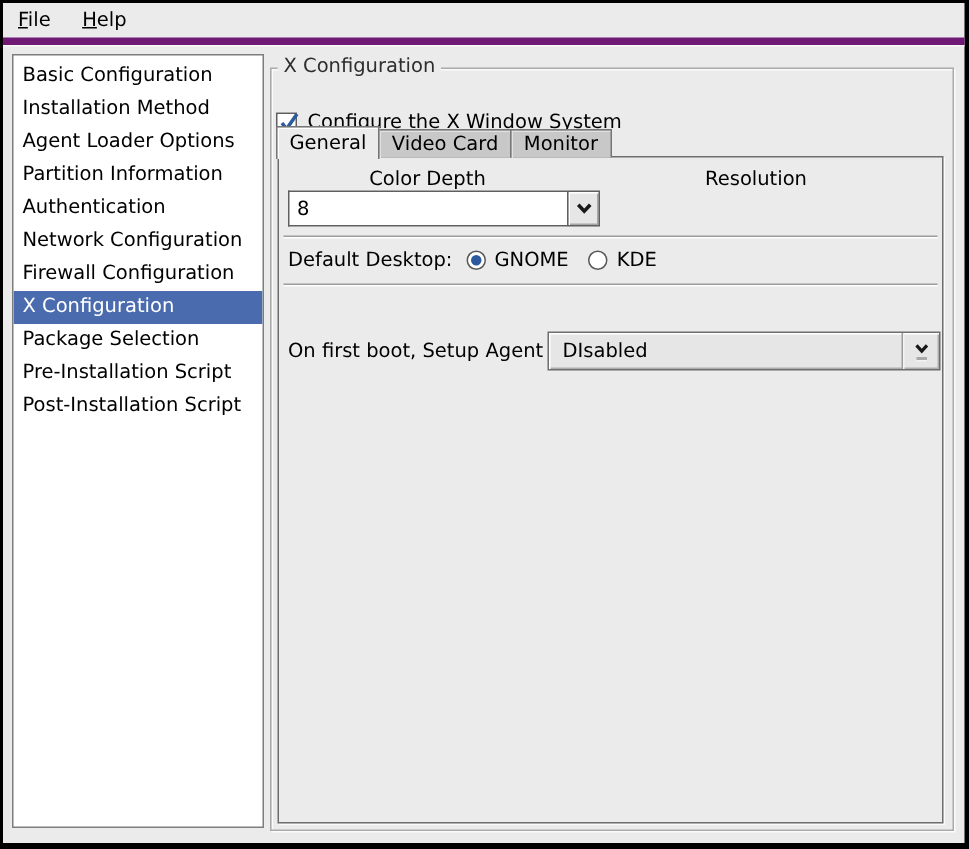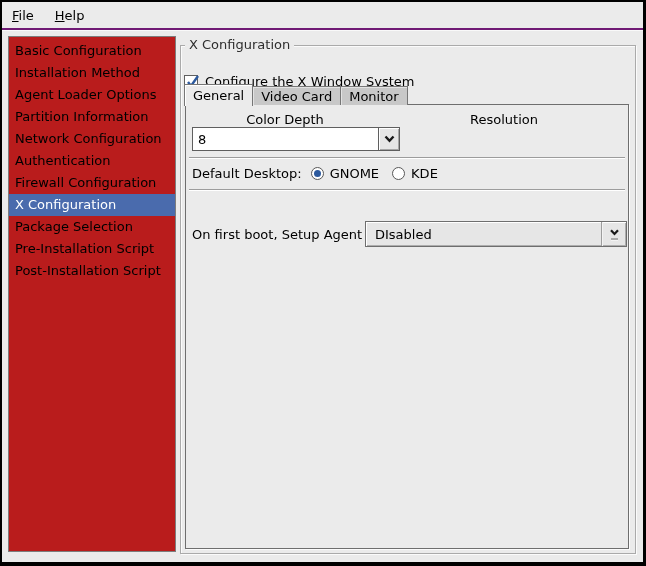--- a/index.html
+++ b/index.html
@@ -11,29 +11,29 @@
     position:relative; overflow:hidden;
   }
   #app {
     position:absolute; left:2px; top:2px; width:641px; height:560px;
     background:var(--window_bg,#ebebeb);
   }
   
   .menubar {
     position:absolute; left:0; top:0; width:100%; height:28px;
     display:flex; align-items:center; padding-left:8px;
-    border-bottom:2px solid #701a75; box-shadow:0 1px 0 #f9f9f9;
+    border-bottom:5px solid #701a75; box-shadow:0 1px 0 #f9f9f9;
   }
   .menu-item { display:inline-block; padding:5px 10px 5px 2px; }
   .menu-item + .menu-item { margin-left:9px; }
   .menu-item::first-letter { text-decoration:underline; }
   
   .sidebar {
     position:absolute; left:6px; top:34px; width:168px; height:516px;
-    background:#b91c1c; border:1px solid #7d7d7d; padding-top:3px; overflow:hidden;
+    background:#ffffff; border:1px solid #7d7d7d; padding-top:3px; overflow:hidden;
   }
   .side-item { height:22px; line-height:22px; padding-left:6px; white-space:nowrap; }
   .side-item.selected { background:var(--selection,#4a6bad); color:#fff; }
   
   .frame {
     position:absolute; left:178px; top:43px; width:456px; height:509px;
     border:1px solid #aaaaaa;
     box-shadow:inset 1px 1px 0 rgba(255,255,255,.8), 1px 1px 0 rgba(255,255,255,.8);
   }
   .frame-legend {
@@ -119,22 +119,22 @@
   <div class="menubar">
     <span class="menu-item">File</span>
     <span class="menu-item">Help</span>
   </div>
 
   <div class="sidebar">
     <div class="side-item">Basic Configuration</div>
     <div class="side-item">Installation Method</div>
     <div class="side-item">Agent Loader Options</div>
     <div class="side-item">Partition Information</div>
+    <div class="side-item">Authentication</div>
     <div class="side-item">Network Configuration</div>
-    <div class="side-item">Authentication</div>
     <div class="side-item">Firewall Configuration</div>
     <div class="side-item selected">X Configuration</div>
     <div class="side-item">Package Selection</div>
     <div class="side-item">Pre-Installation Script</div>
     <div class="side-item">Post-Installation Script</div>
   </div>
 
   <div class="frame">
     <span class="frame-legend">X Configuration</span>
 

